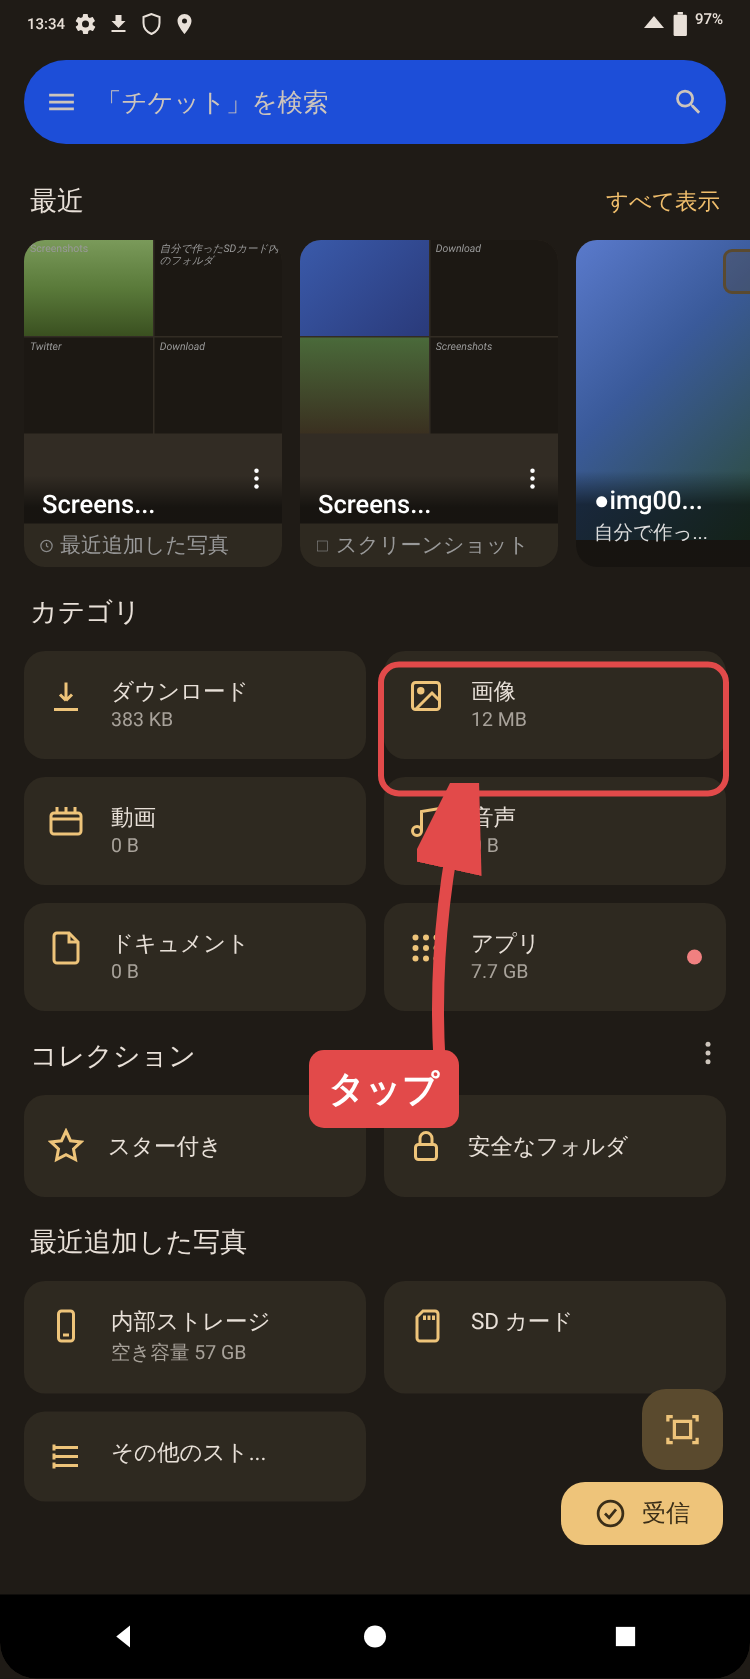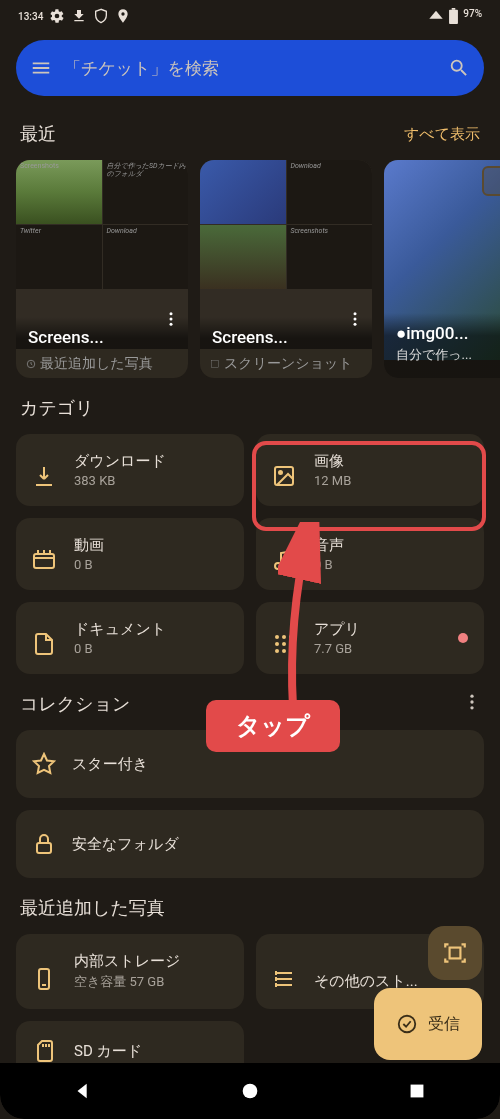--- a/index.html
+++ b/index.html
@@ -97,39 +97,39 @@
   display: grid;
   grid-template-columns: 1fr 1fr;
   gap: 12px;
   padding: 0 16px;
 }
 .cat-card {
   background: #2e2920;
   border-radius: 14px;
   padding: 18px 16px;
   display: flex;
-  align-items: flex-end;
+  align-items: flex-start;
   gap: 18px;
   position: relative;
 }
 .cat-icon { width: 24px; height: 24px; color: #eec47a; flex-shrink: 0; display:flex; align-items:center; justify-content:center; }
 .cat-info { display: flex; flex-direction: column; gap: 2px; }
 .cat-label { font-size: 15px; color: #e8e0d8; }
 .cat-size { font-size: 13px; color: #a8a29a; }
 .highlight {
   position: absolute;
   border: 4px solid #e24a4a;
   border-radius: 14px;
   pointer-events: none;
 }
 .pink-dot { position: absolute; right: 16px; top: 50%; transform: translateY(-50%); width: 10px; height: 10px; border-radius: 50%; background: #f08080; }
 .more-icon { position: absolute; right: 18px; top: 50%; transform: translateY(-50%); }
 .coll-row {
   display: grid;
-  grid-template-columns: 1fr;
+  grid-template-columns: 1fr 1fr;
   gap: 12px;
   padding: 0 16px;
 }
 .coll-card {
   background: #2e2920;
   border-radius: 14px;
   padding: 22px 16px;
   display: flex;
   align-items: center;
   gap: 16px;
@@ -140,21 +140,21 @@
   top: 926px;
   width: 54px; height: 54px;
   border-radius: 16px;
   background: #5a4a2e;
   display: flex; align-items: center; justify-content: center;
 }
 .fab-receive {
   position: absolute;
   right: 18px;
   top: 988px;
-  height: 72px;
+  height: 42px;
   padding: 0 22px;
   border-radius: 16px;
   background: #eec47a;
   color: #3a2e18;
   display: flex; align-items: center; gap: 10px;
   font-size: 16px; font-weight: 500;
 }
 .nav-bar {
   position: absolute;
   bottom: 0; left: 0; right: 0;
@@ -167,21 +167,21 @@
 }
 .nav-btn { width: 22px; height: 22px; color: #fff; }
 .annotation-callout {
   position: absolute;
   left: 206px;
   top: 700px;
   background: #e24a4a;
   color: #fff;
   font-size: 24px;
   font-weight: 600;
-  padding: 10px 30px;
+  padding: 10px 13px;
   border-radius: 10px;
 }
 .annotation-arrow {
   position: absolute;
   left: 278px;
   top: 522px;
   width: 50px;
   height: 190px;
   pointer-events: none;
 }
@@ -438,44 +438,44 @@
         </svg>
       </span>
     <div class="cat-info">
         <span class="cat-label">内部ストレージ</span>
         <span class="cat-size">空き容量 57 GB</span>
       </div>
   </div>
   <div class="cat-card">
     <span class="cat-icon">
         <svg width="24" height="24" viewBox="0 0 24 24" fill="none" stroke="currentColor" stroke-width="2">
+          <path d="M18 2H10L6 6v14a2 2 0 0 0 2 2h10a2 2 0 0 0 2-2V4a2 2 0 0 0-2-2z"></path>
+          <line x1="11" y1="5" x2="11" y2="8"></line>
+          <line x1="14" y1="5" x2="14" y2="8"></line>
+          <line x1="17" y1="5" x2="17" y2="8"></line>
+        </svg>
+      </span>
+    <div class="cat-info">
+        <span class="cat-label">SD カード</span>
+        <span class="cat-size"></span>
+      </div>
+  </div>
+  <div class="cat-card">
+    <span class="cat-icon">
+        <svg width="24" height="24" viewBox="0 0 24 24" fill="none" stroke="currentColor" stroke-width="2">
           <line x1="4" y1="6" x2="20" y2="6"></line>
           <line x1="4" y1="12" x2="20" y2="12"></line>
           <line x1="4" y1="18" x2="20" y2="18"></line>
           <line x1="4" y1="4" x2="4" y2="8"></line>
           <line x1="4" y1="10" x2="4" y2="14"></line>
           <line x1="4" y1="16" x2="4" y2="20"></line>
         </svg>
       </span>
     <div class="cat-info">
         <span class="cat-label">その他のスト...</span>
-      </div>
-  </div>
-  <div class="cat-card">
-    <span class="cat-icon">
-        <svg width="24" height="24" viewBox="0 0 24 24" fill="none" stroke="currentColor" stroke-width="2">
-          <path d="M18 2H10L6 6v14a2 2 0 0 0 2 2h10a2 2 0 0 0 2-2V4a2 2 0 0 0-2-2z"></path>
-          <line x1="11" y1="5" x2="11" y2="8"></line>
-          <line x1="14" y1="5" x2="14" y2="8"></line>
-          <line x1="17" y1="5" x2="17" y2="8"></line>
-        </svg>
-      </span>
-    <div class="cat-info">
-        <span class="cat-label">SD カード</span>
-        <span class="cat-size"></span>
       </div>
   </div>
 </div>
 
 <div class="fab-scan">
   <svg width="26" height="26" viewBox="0 0 24 24" fill="none" stroke="#eec47a" stroke-width="2">
       <path d="M3 7V4h3M21 7V4h-3M3 17v3h3M21 17v3h-3"></path>
       <rect x="7" y="7" width="10" height="10"></rect>
     </svg>
 </div>

